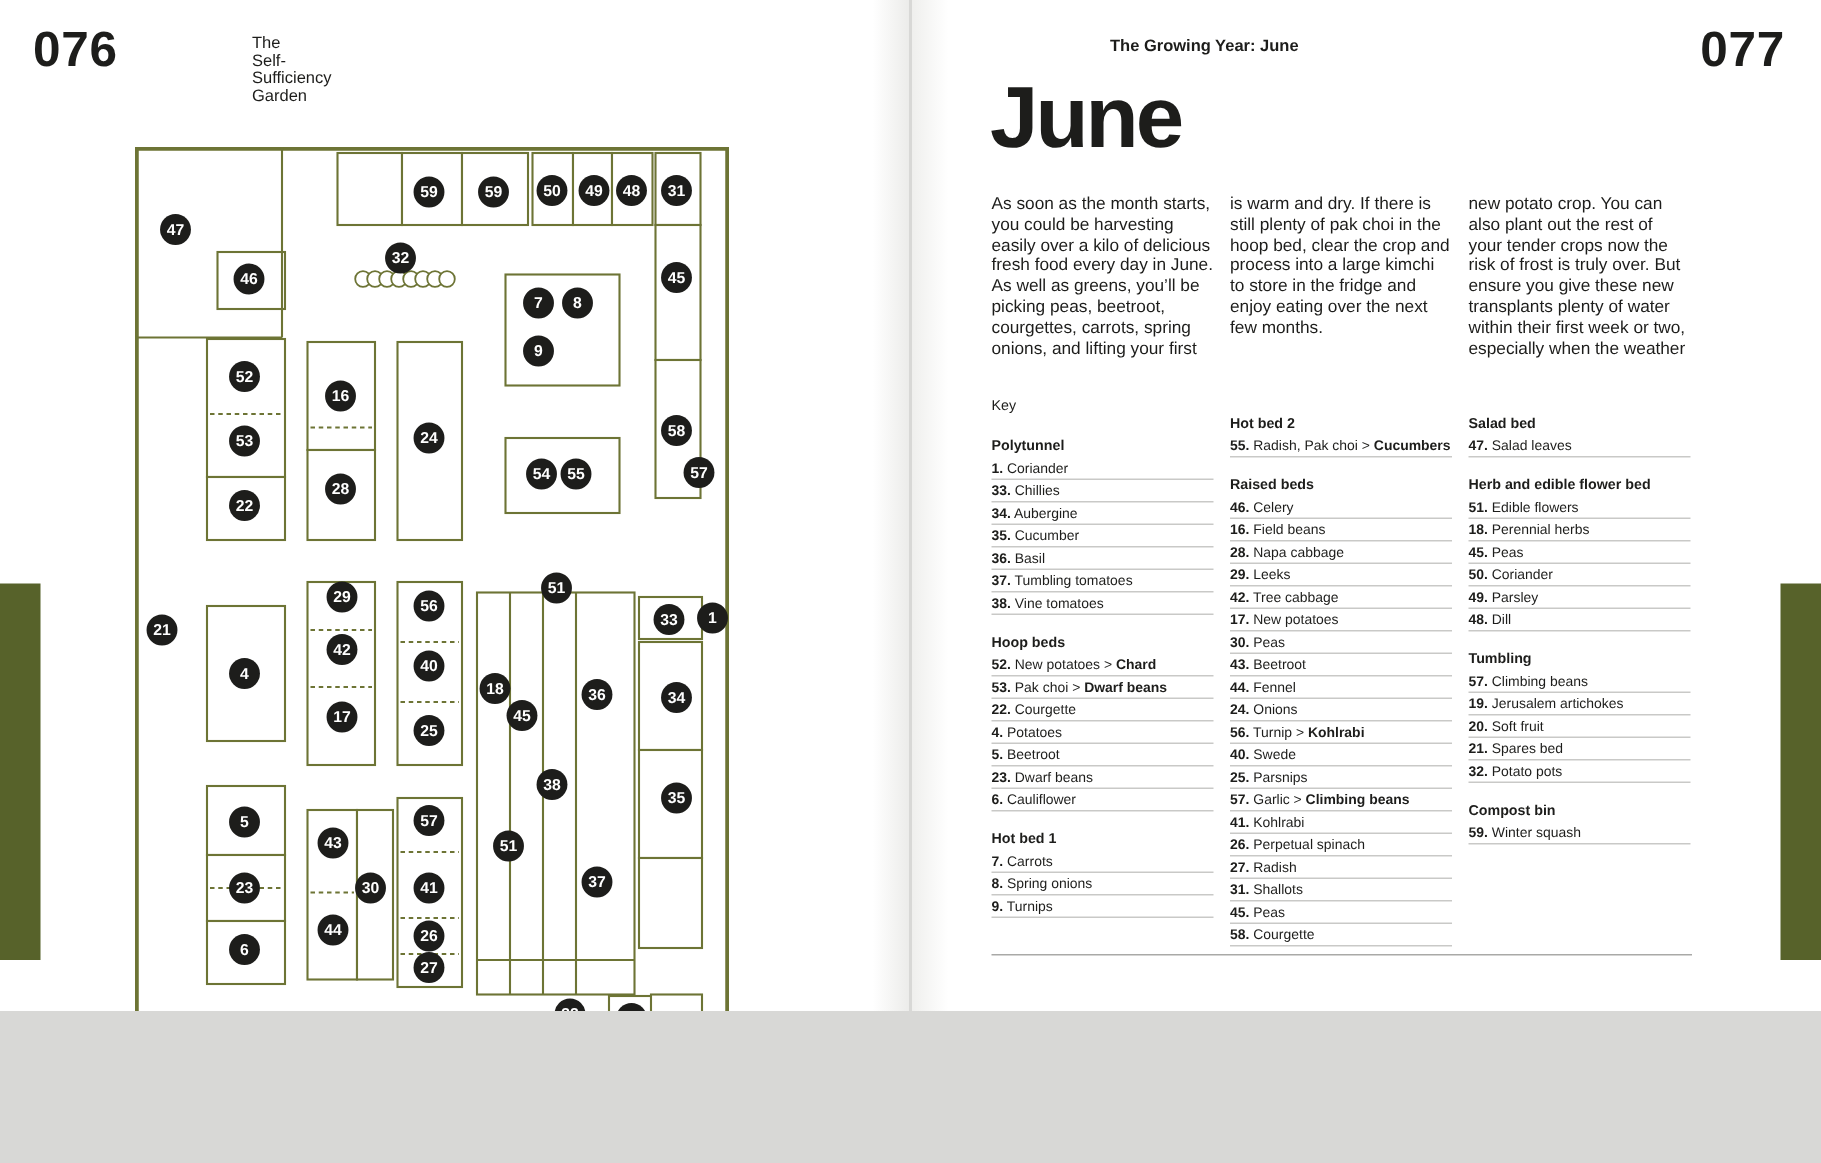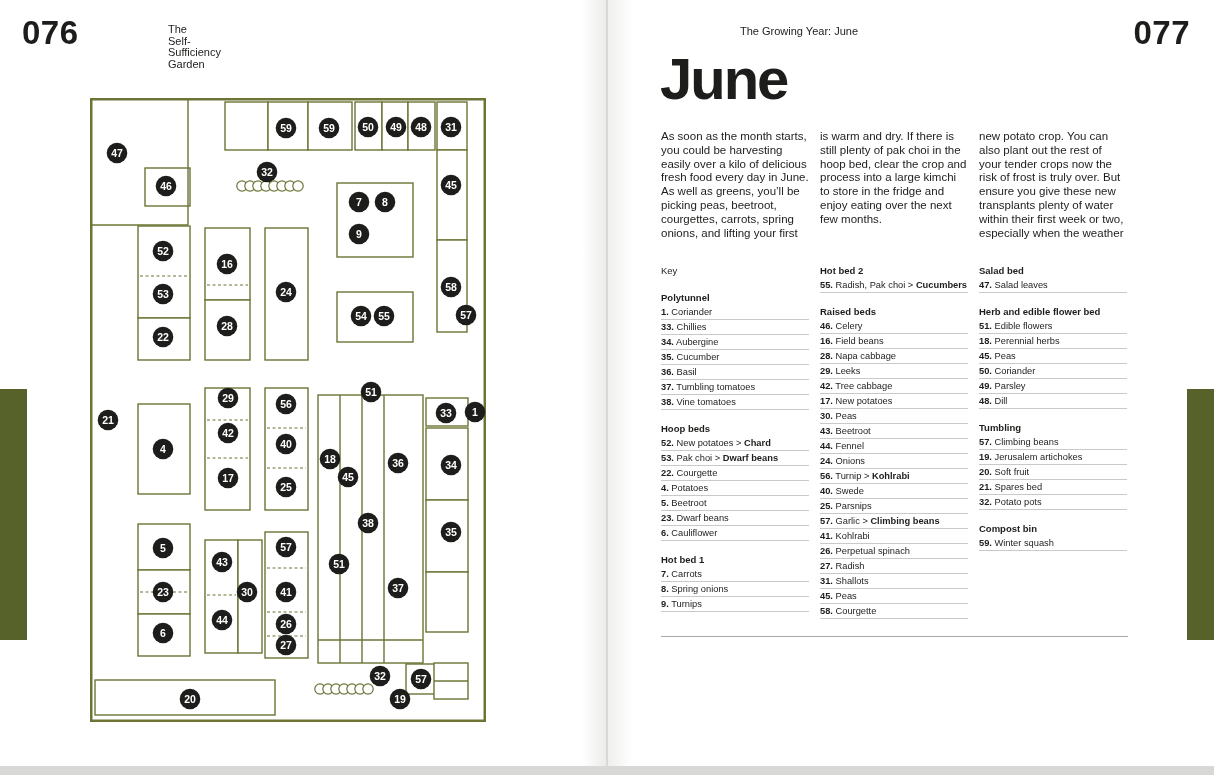--- a/index.html
+++ b/index.html
@@ -1,44 +1,44 @@
 <!DOCTYPE html>
 <html><head>
 <meta charset="utf-8">
 <style>
   html,body{margin:0;padding:0}
   body{
     width:1214px;height:775px;background:#d8d8d6;
     font-family:"Liberation Sans",sans-serif;color:#1d1d1b;
   }
-  .spread{position:relative;width:1214px;height:775px;overflow:hidden}
+  .spread{position:relative;width:1214px;height:674px;overflow:hidden}
   .page{position:absolute;top:0;width:606px;height:766px;background:#fff}
   .page-left{left:0;background:linear-gradient(to right,#ffffff 96%,#ececea 100%)}
   .page-right{left:608px;width:606px;background:linear-gradient(to right,#efefed 0%,#ffffff 4%)}
 
   .pagenum{font-size:33px;font-weight:700;letter-spacing:.5px}
   .pagenum-left{position:absolute;left:22px;top:14px}
   .pagenum-right{position:absolute;right:24px;top:14px}
 
   .book-title{position:absolute;left:168px;top:24px;font-size:11px;line-height:11.5px}
   .book-title .b{font-weight:400}
 
   .plan{position:absolute;left:90px;top:98px;width:396px;height:624px}
 
-  .running-head{position:absolute;left:132px;top:25px;font-size:11px;font-weight:400}
+  .running-head{position:absolute;left:132px;top:25px;font-size:11px;font-weight:700}
   .june-title{position:absolute;left:52px;top:50px;font-size:58px;font-weight:800;letter-spacing:-2px;line-height:1}
 
   .intro{position:absolute;left:53px;top:130px;width:467px;display:flex;gap:11px}
   .intro-col{width:148px;font-size:11.5px;line-height:13.8px}
 
   .key{position:absolute;left:53px;top:265px;width:467px;display:flex;gap:11px}
   .key-col{width:148px}
   .key-title{font-size:9.5px;font-weight:400;margin-bottom:16px}
   .group-header{font-size:9.5px;font-weight:700;margin-top:13px;margin-bottom:2px}
-  .key-col > .group-header:first-child{margin-top:0}
+  .key-col > .group-header:first-child{margin-top:12px}
   .key-item{font-size:9.3px;line-height:10.5px;padding:1.5px 0 2px;border-bottom:1px solid #c9c9c7}
 
   .bottom-rule{position:absolute;left:53px;top:636px;width:467px;height:1px;background:#a9a9a7}
 
   .tab{position:absolute;top:389px;width:27px;height:251px;background:#57622a}
   .tab-left{left:0}
   .tab-right{left:1187px}
 </style>
 </head>
 <body>

